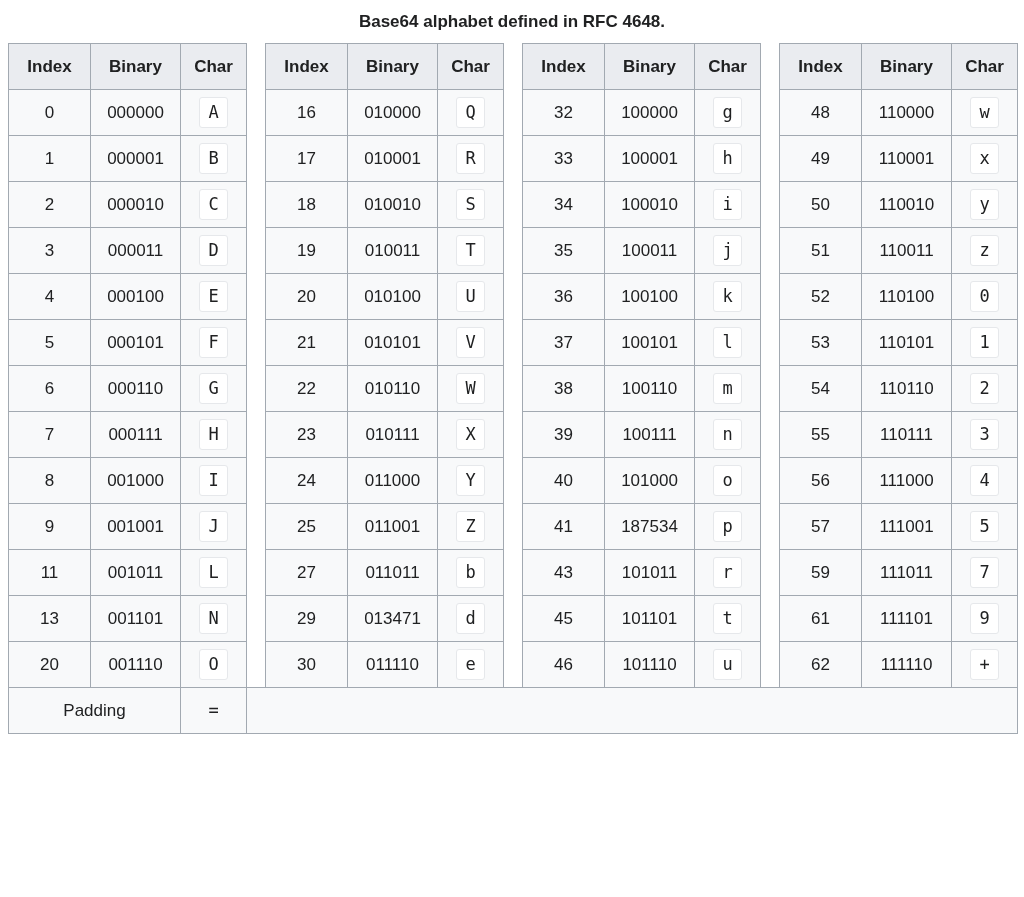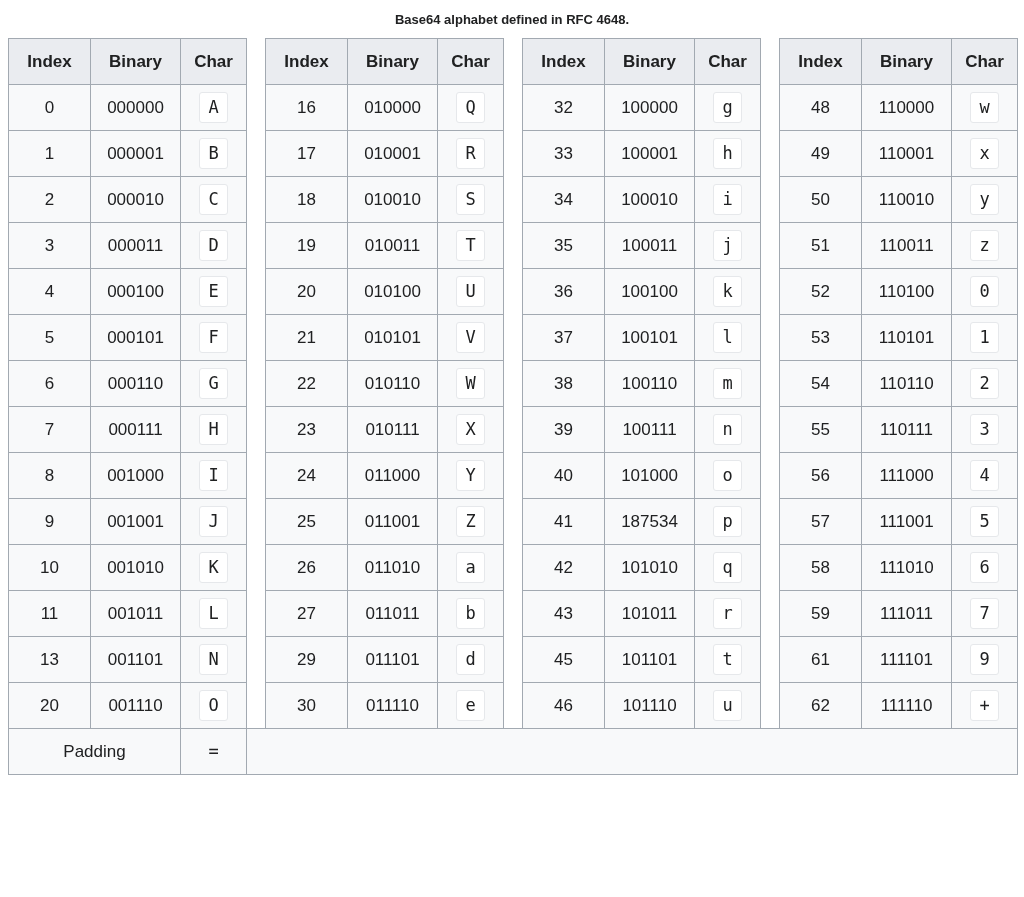--- a/index.html
+++ b/index.html
@@ -10,21 +10,21 @@
     font-family: "Liberation Sans", sans-serif;
   }
   .page {
     width: 1024px;
     box-sizing: border-box;
     padding: 8px;
   }
   .caption {
     text-align: center;
     font-weight: bold;
-    font-size: 13px;
+    font-size: 17px;
     margin: 4px 0 11px 0;
     color: #202122;
   }
   table.b64 {
     border-collapse: collapse;
     table-layout: fixed;
     width: 1008px;
   }
   table.b64 th,
   table.b64 td {
@@ -275,37 +275,20 @@
           <td class="spacer"></td>
           <td>41</td>
           <td>187534</td>
           <td><span class="charbox">p</span></td>
           <td class="spacer"></td>
           <td>57</td>
           <td>111001</td>
           <td><span class="charbox">5</span></td>
         </tr>
         <tr>
-          <td>10</td>
-          <td>001010</td>
-          <td><span class="charbox">K</span></td>
-          <td class="spacer"></td>
-          <td>26</td>
-          <td>011010</td>
-          <td><span class="charbox">a</span></td>
-          <td class="spacer"></td>
-          <td>42</td>
-          <td>101010</td>
-          <td><span class="charbox">q</span></td>
-          <td class="spacer"></td>
-          <td>58</td>
-          <td>111010</td>
-          <td><span class="charbox">6</span></td>
-        </tr>
-        <tr>
           <td>11</td>
           <td>001011</td>
           <td><span class="charbox">L</span></td>
           <td class="spacer"></td>
           <td>27</td>
           <td>011011</td>
           <td><span class="charbox">b</span></td>
           <td class="spacer"></td>
           <td>43</td>
           <td>101011</td>
@@ -314,21 +297,21 @@
           <td>59</td>
           <td>111011</td>
           <td><span class="charbox">7</span></td>
         </tr>
         <tr>
           <td>13</td>
           <td>001101</td>
           <td><span class="charbox">N</span></td>
           <td class="spacer"></td>
           <td>29</td>
-          <td>011101</td>
+          <td>013471</td>
           <td><span class="charbox">d</span></td>
           <td class="spacer"></td>
           <td>45</td>
           <td>101101</td>
           <td><span class="charbox">t</span></td>
           <td class="spacer"></td>
           <td>61</td>
           <td>111101</td>
           <td><span class="charbox">9</span></td>
         </tr>

